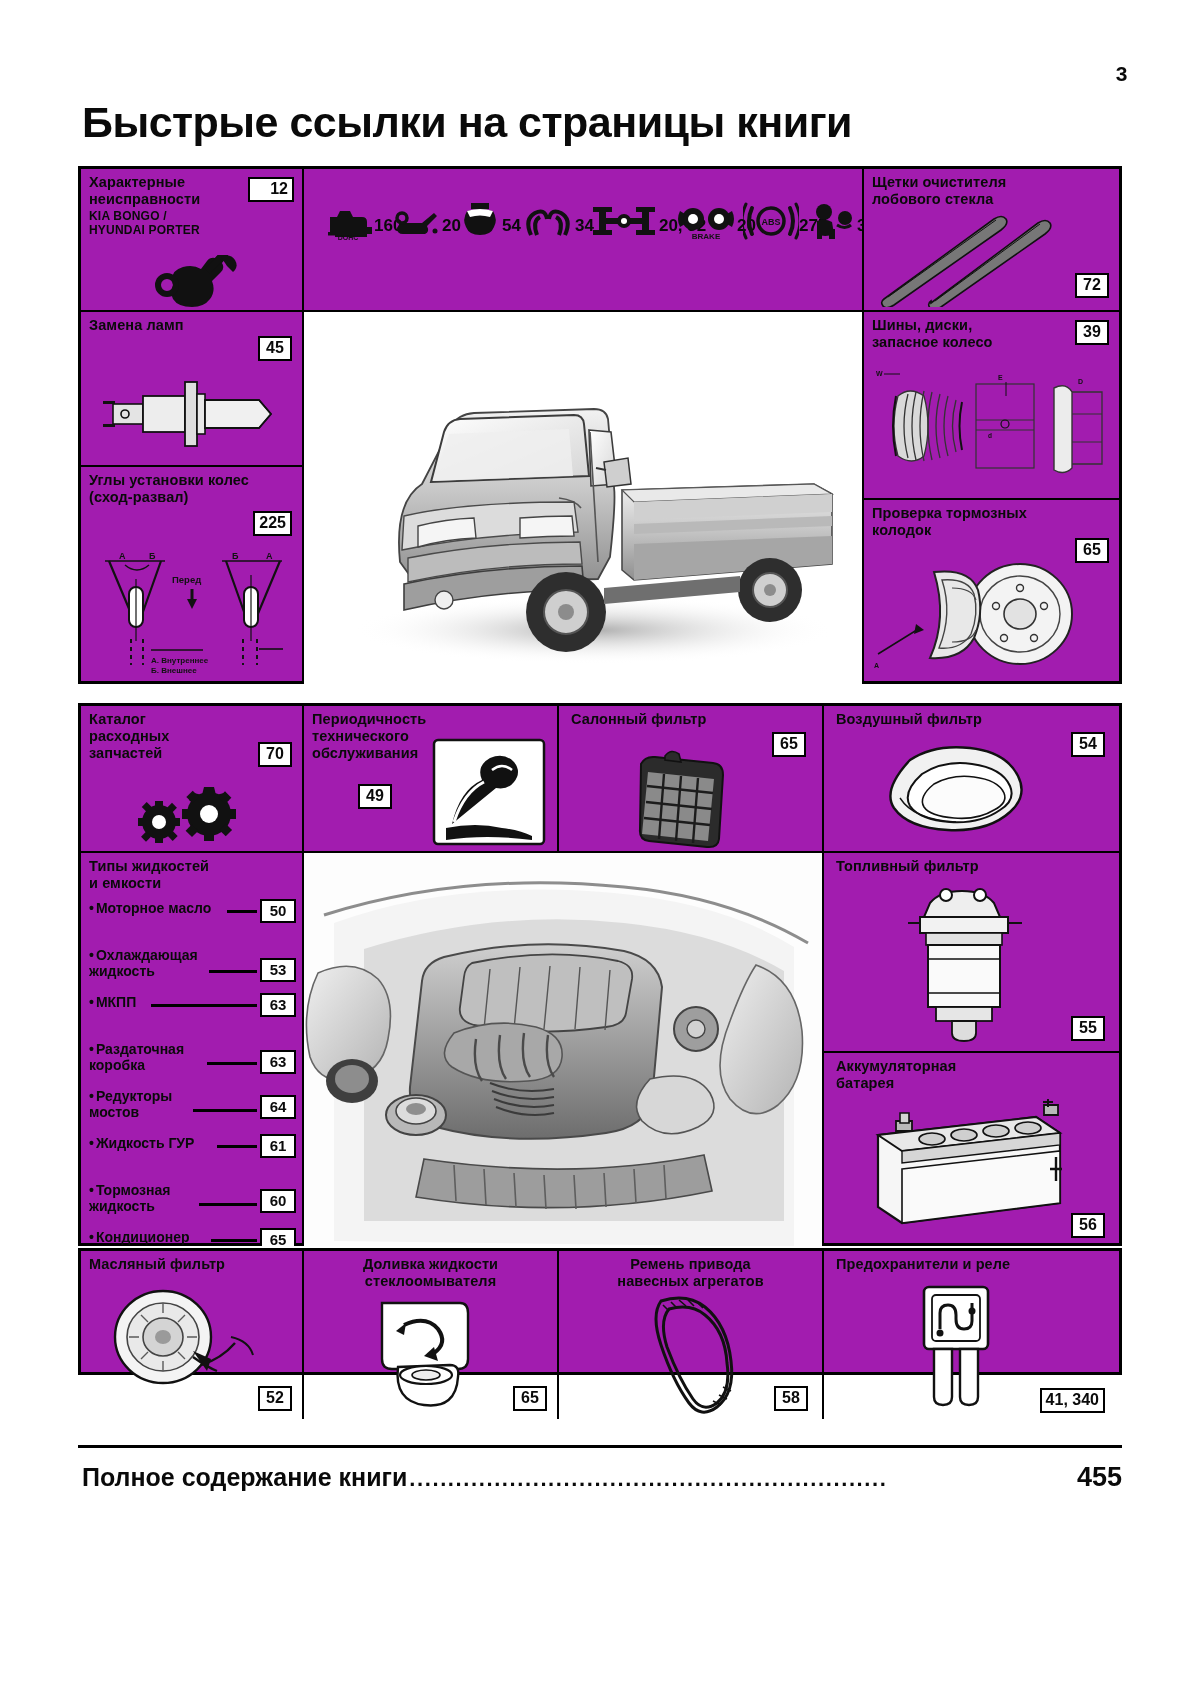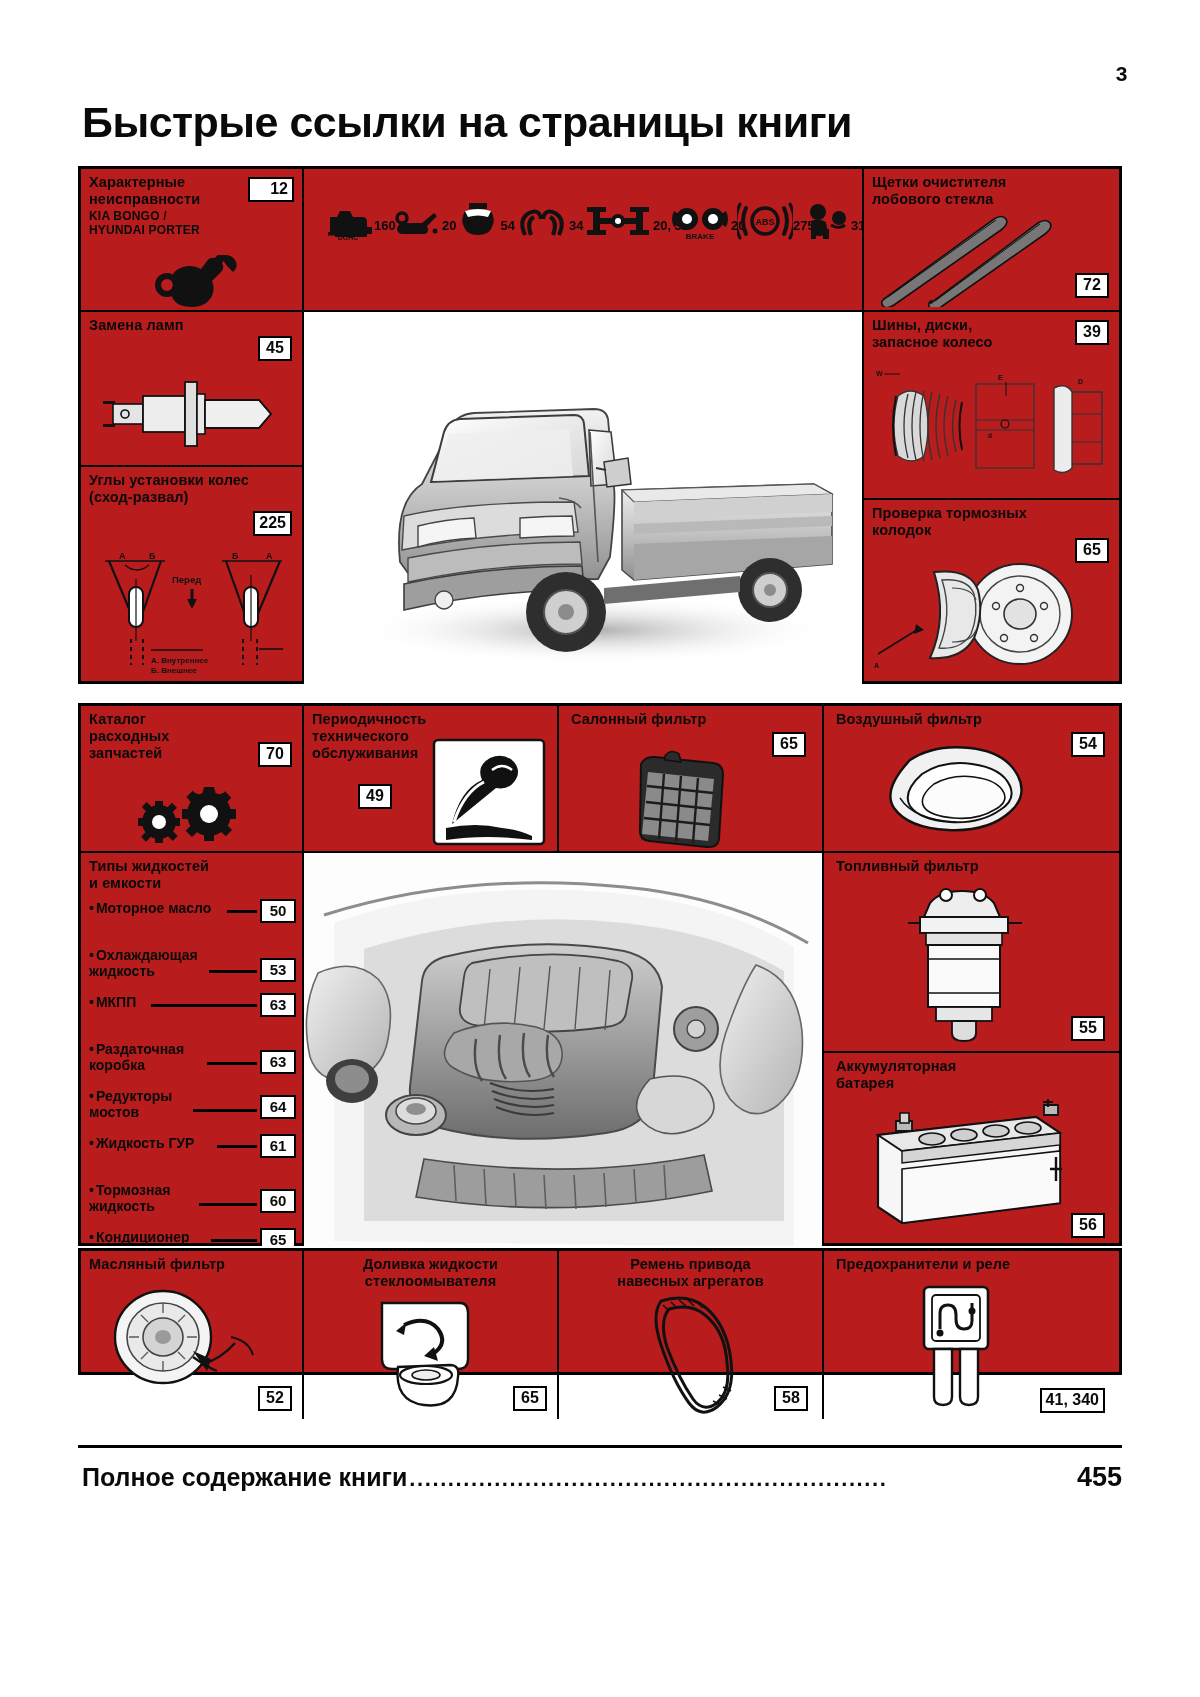--- a/index.html
+++ b/index.html
@@ -37,21 +37,21 @@
     font-size: 43px;
     font-weight: bold;
     letter-spacing: -0.5px;
     white-space: nowrap;
   }
 
   
   .block {
     position: absolute;
     border: 3px solid #000;
-    background: #b91c1c;
+    background: #a21caf;
   }
   #block-top    { left: 78px; top: 166px;  width: 1044px; height: 518px; }
   #block-mid    { left: 78px; top: 703px;  width: 1044px; height: 543px; }
   #block-bottom { left: 78px; top: 1248px; width: 1044px; height: 127px; }
 
   .cell {
     position: absolute;
     border-right: 2px solid #000;
     border-bottom: 2px solid #000;
     overflow: hidden;
@@ -110,21 +110,21 @@
   }
   .sym {
     display: flex;
     flex-direction: row;
     align-items: center;
     width: 68px;
   }
   .sym .glyph { height: 44px; display: flex; align-items: flex-end; justify-content: center; }
   .sym .num {
     margin-top: 13px;
-    font-size: 13px;
+    font-size: 17px;
     font-weight: bold;
     white-space: nowrap;
   }
 
   
   .fluid-list {
     position: absolute;
     left: 8px; top: 46px; right: 6px;
   }
   .fluid-row {

